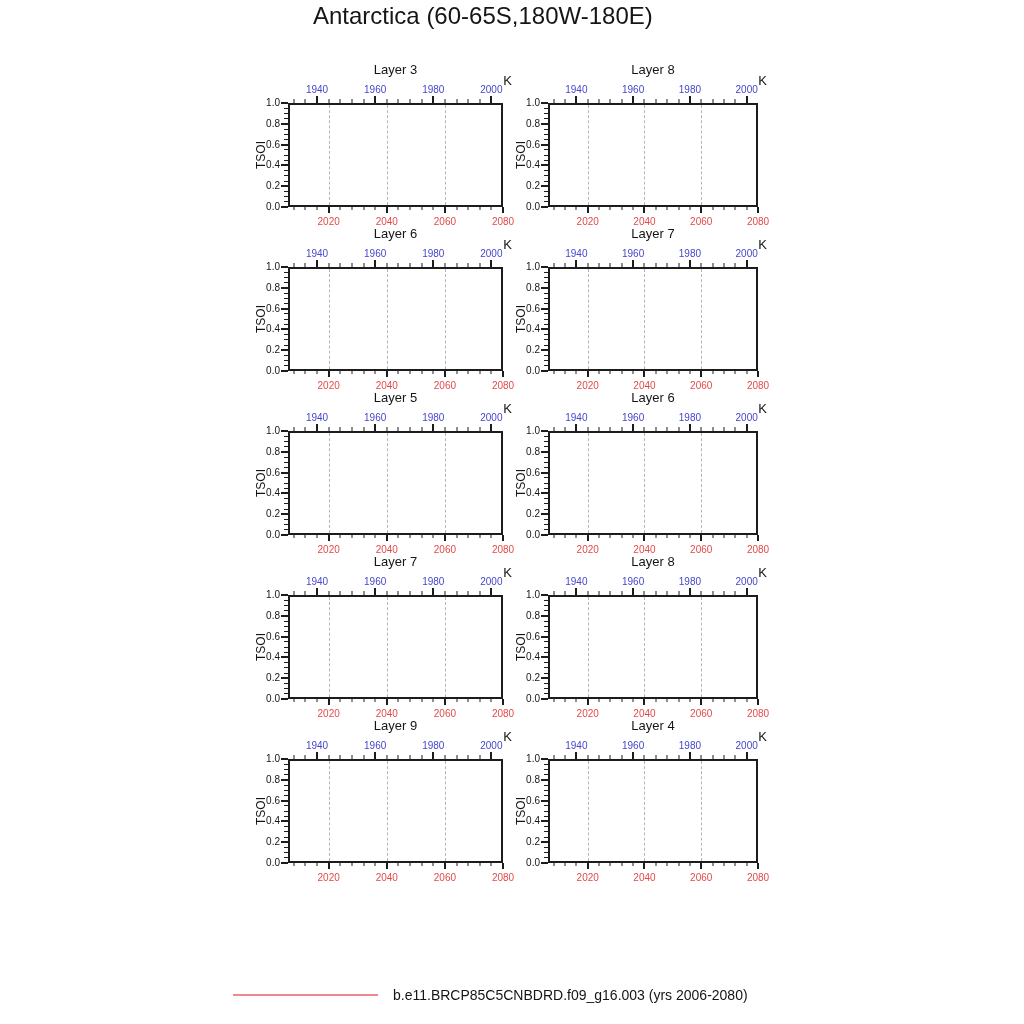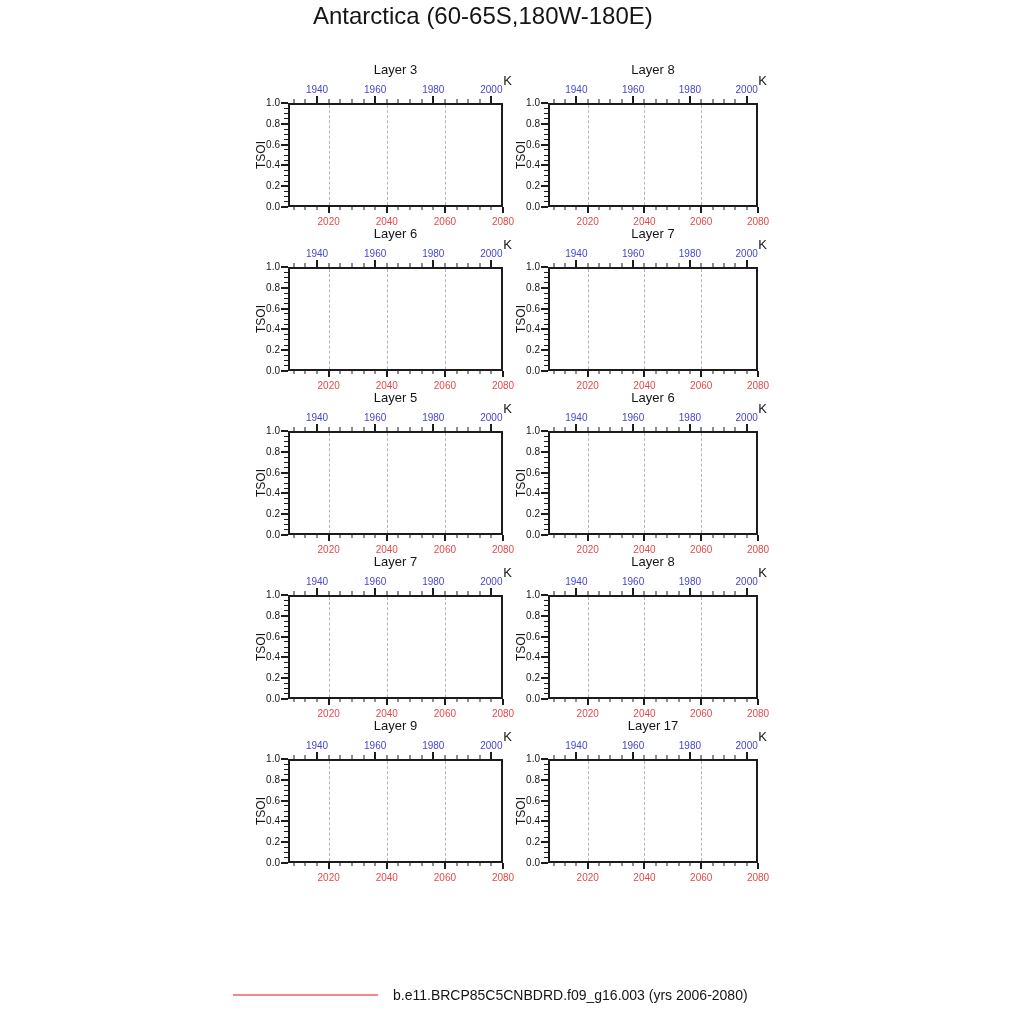--- a/index.html
+++ b/index.html
@@ -767,21 +767,21 @@
         <div class="ytick" style="left: -4px; width: 4px; height: 1px; top: calc(85% - 0.5px);"></div>
         <div class="ytick" style="left: -4px; width: 4px; height: 1px; top: calc(90% - 0.5px);"></div>
         <div class="ytick" style="left: -4px; width: 4px; height: 1px; top: calc(95% - 0.5px);"></div>
         <div class="ylab">TSOI</div>
       </div>
       <div class="panel" style="left: 548px; top: 759px; width: 210px; height: 104px;">
         <div class="grid" style="left: 18.9189%;"></div>
         <div class="grid" style="left: 45.9459%;"></div>
         <div class="grid" style="left: 72.973%;"></div>
         <div class="frame"></div>
-        <div class="ptitle">Layer 17</div>
+        <div class="ptitle">Layer 4</div>
         <div class="kunit">K</div>
         <div class="xtl" style="left: 13.5135%; color: rgb(69, 69, 205);">1940</div>
         <div class="tick" style="left: 13.5135%; top: -7px; width: 2px; height: 7px;"></div>
         <div class="xtl" style="left: 40.5405%; color: rgb(69, 69, 205);">1960</div>
         <div class="tick" style="left: 40.5405%; top: -7px; width: 2px; height: 7px;"></div>
         <div class="xtl" style="left: 67.5676%; color: rgb(69, 69, 205);">1980</div>
         <div class="tick" style="left: 67.5676%; top: -7px; width: 2px; height: 7px;"></div>
         <div class="xtl" style="left: 94.5946%; color: rgb(69, 69, 205);">2000</div>
         <div class="tick" style="left: 94.5946%; top: -7px; width: 2px; height: 7px;"></div>
         <div class="tick" style="left: 2.7027%; top: -4px; width: 1px; height: 4px;"></div>

